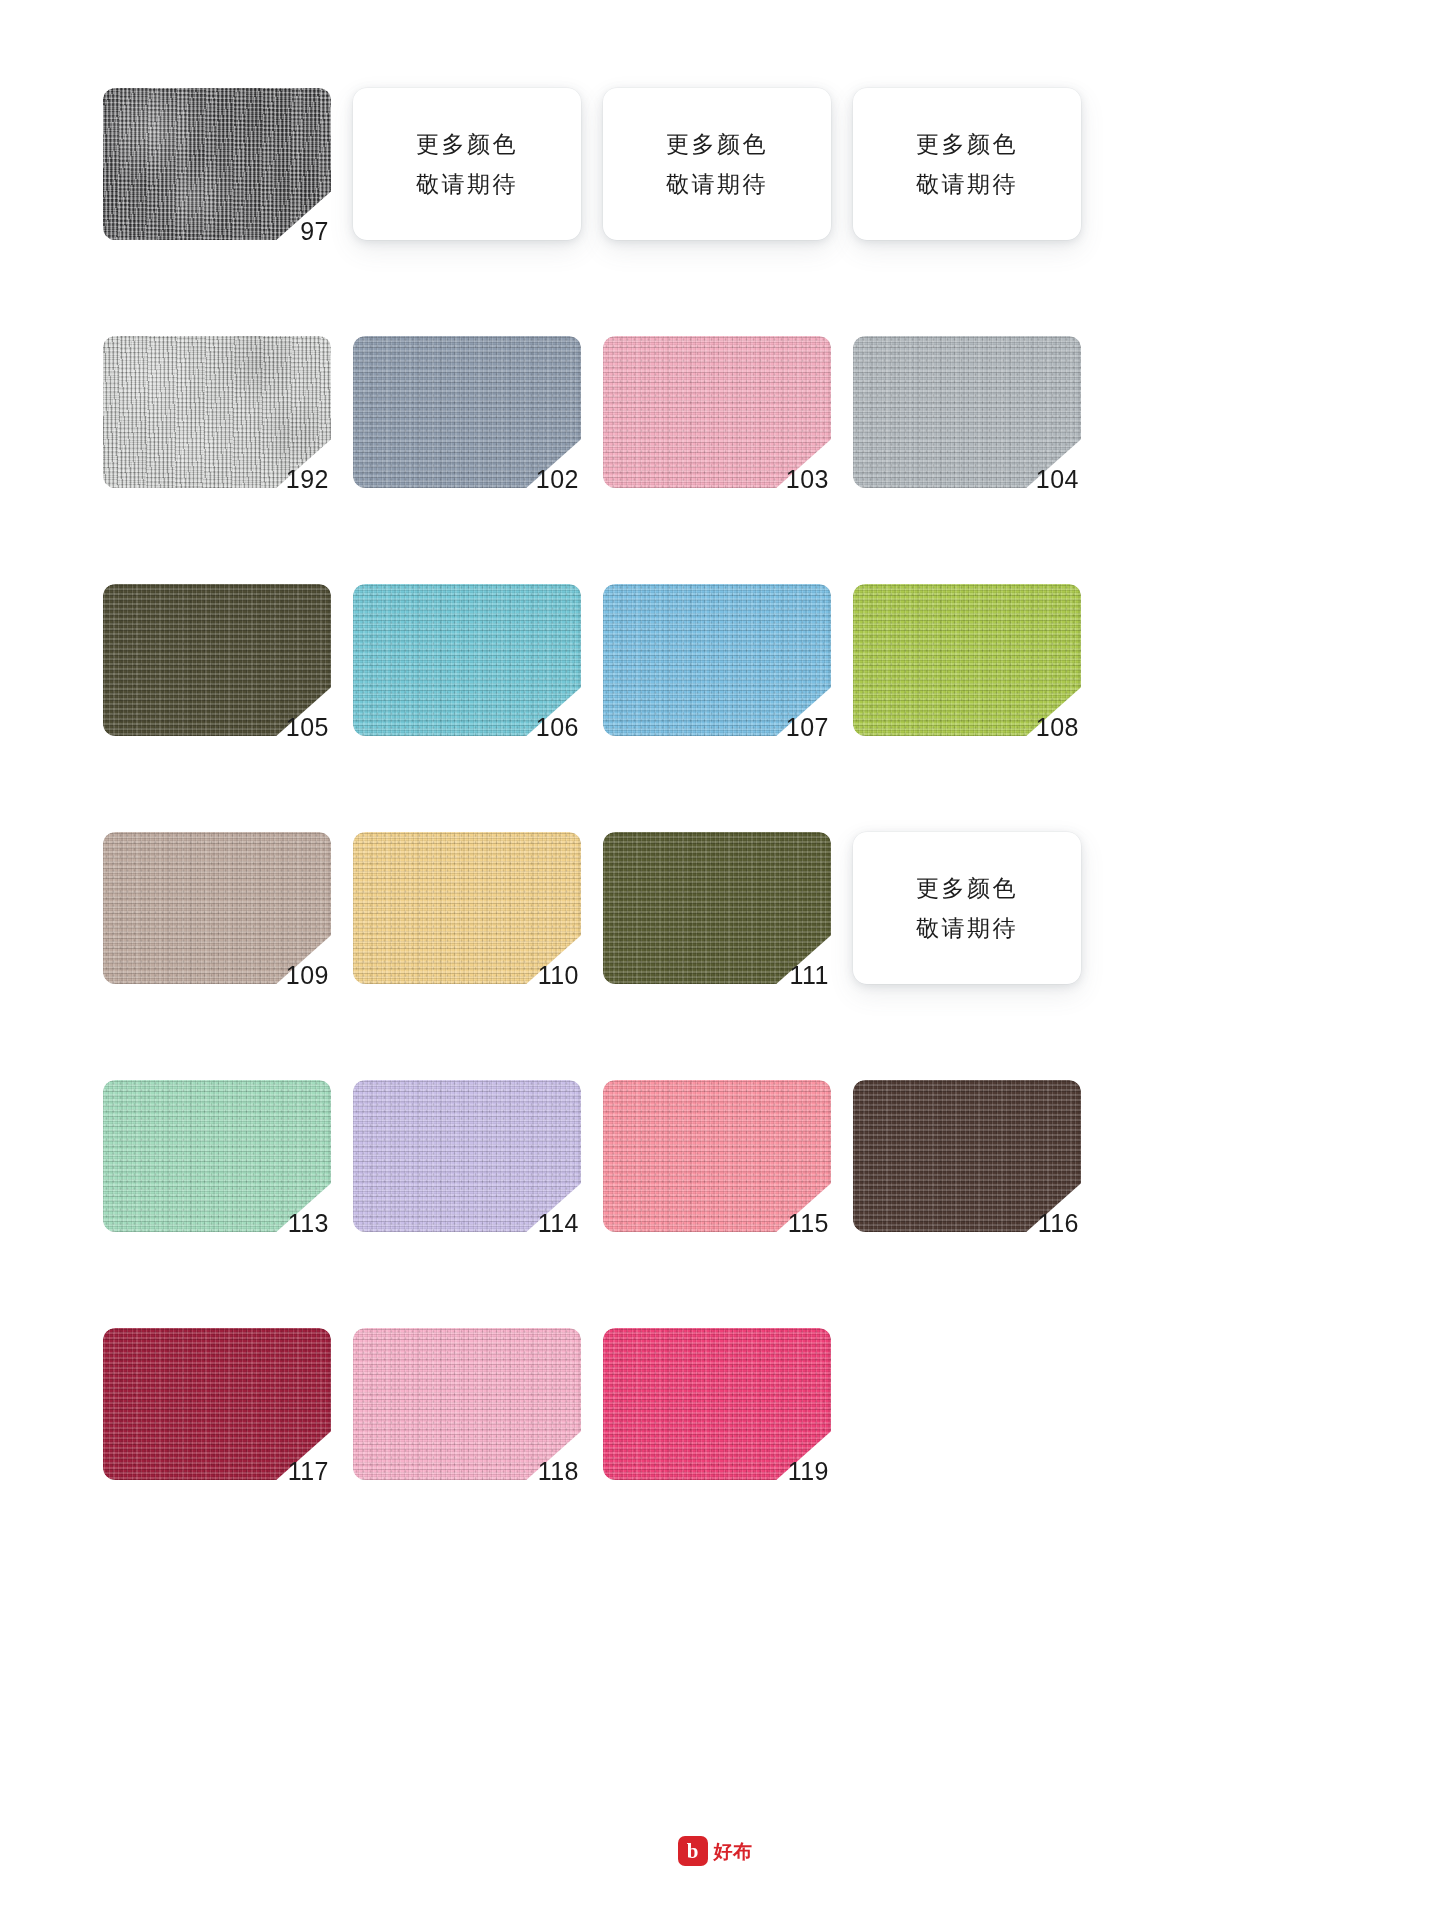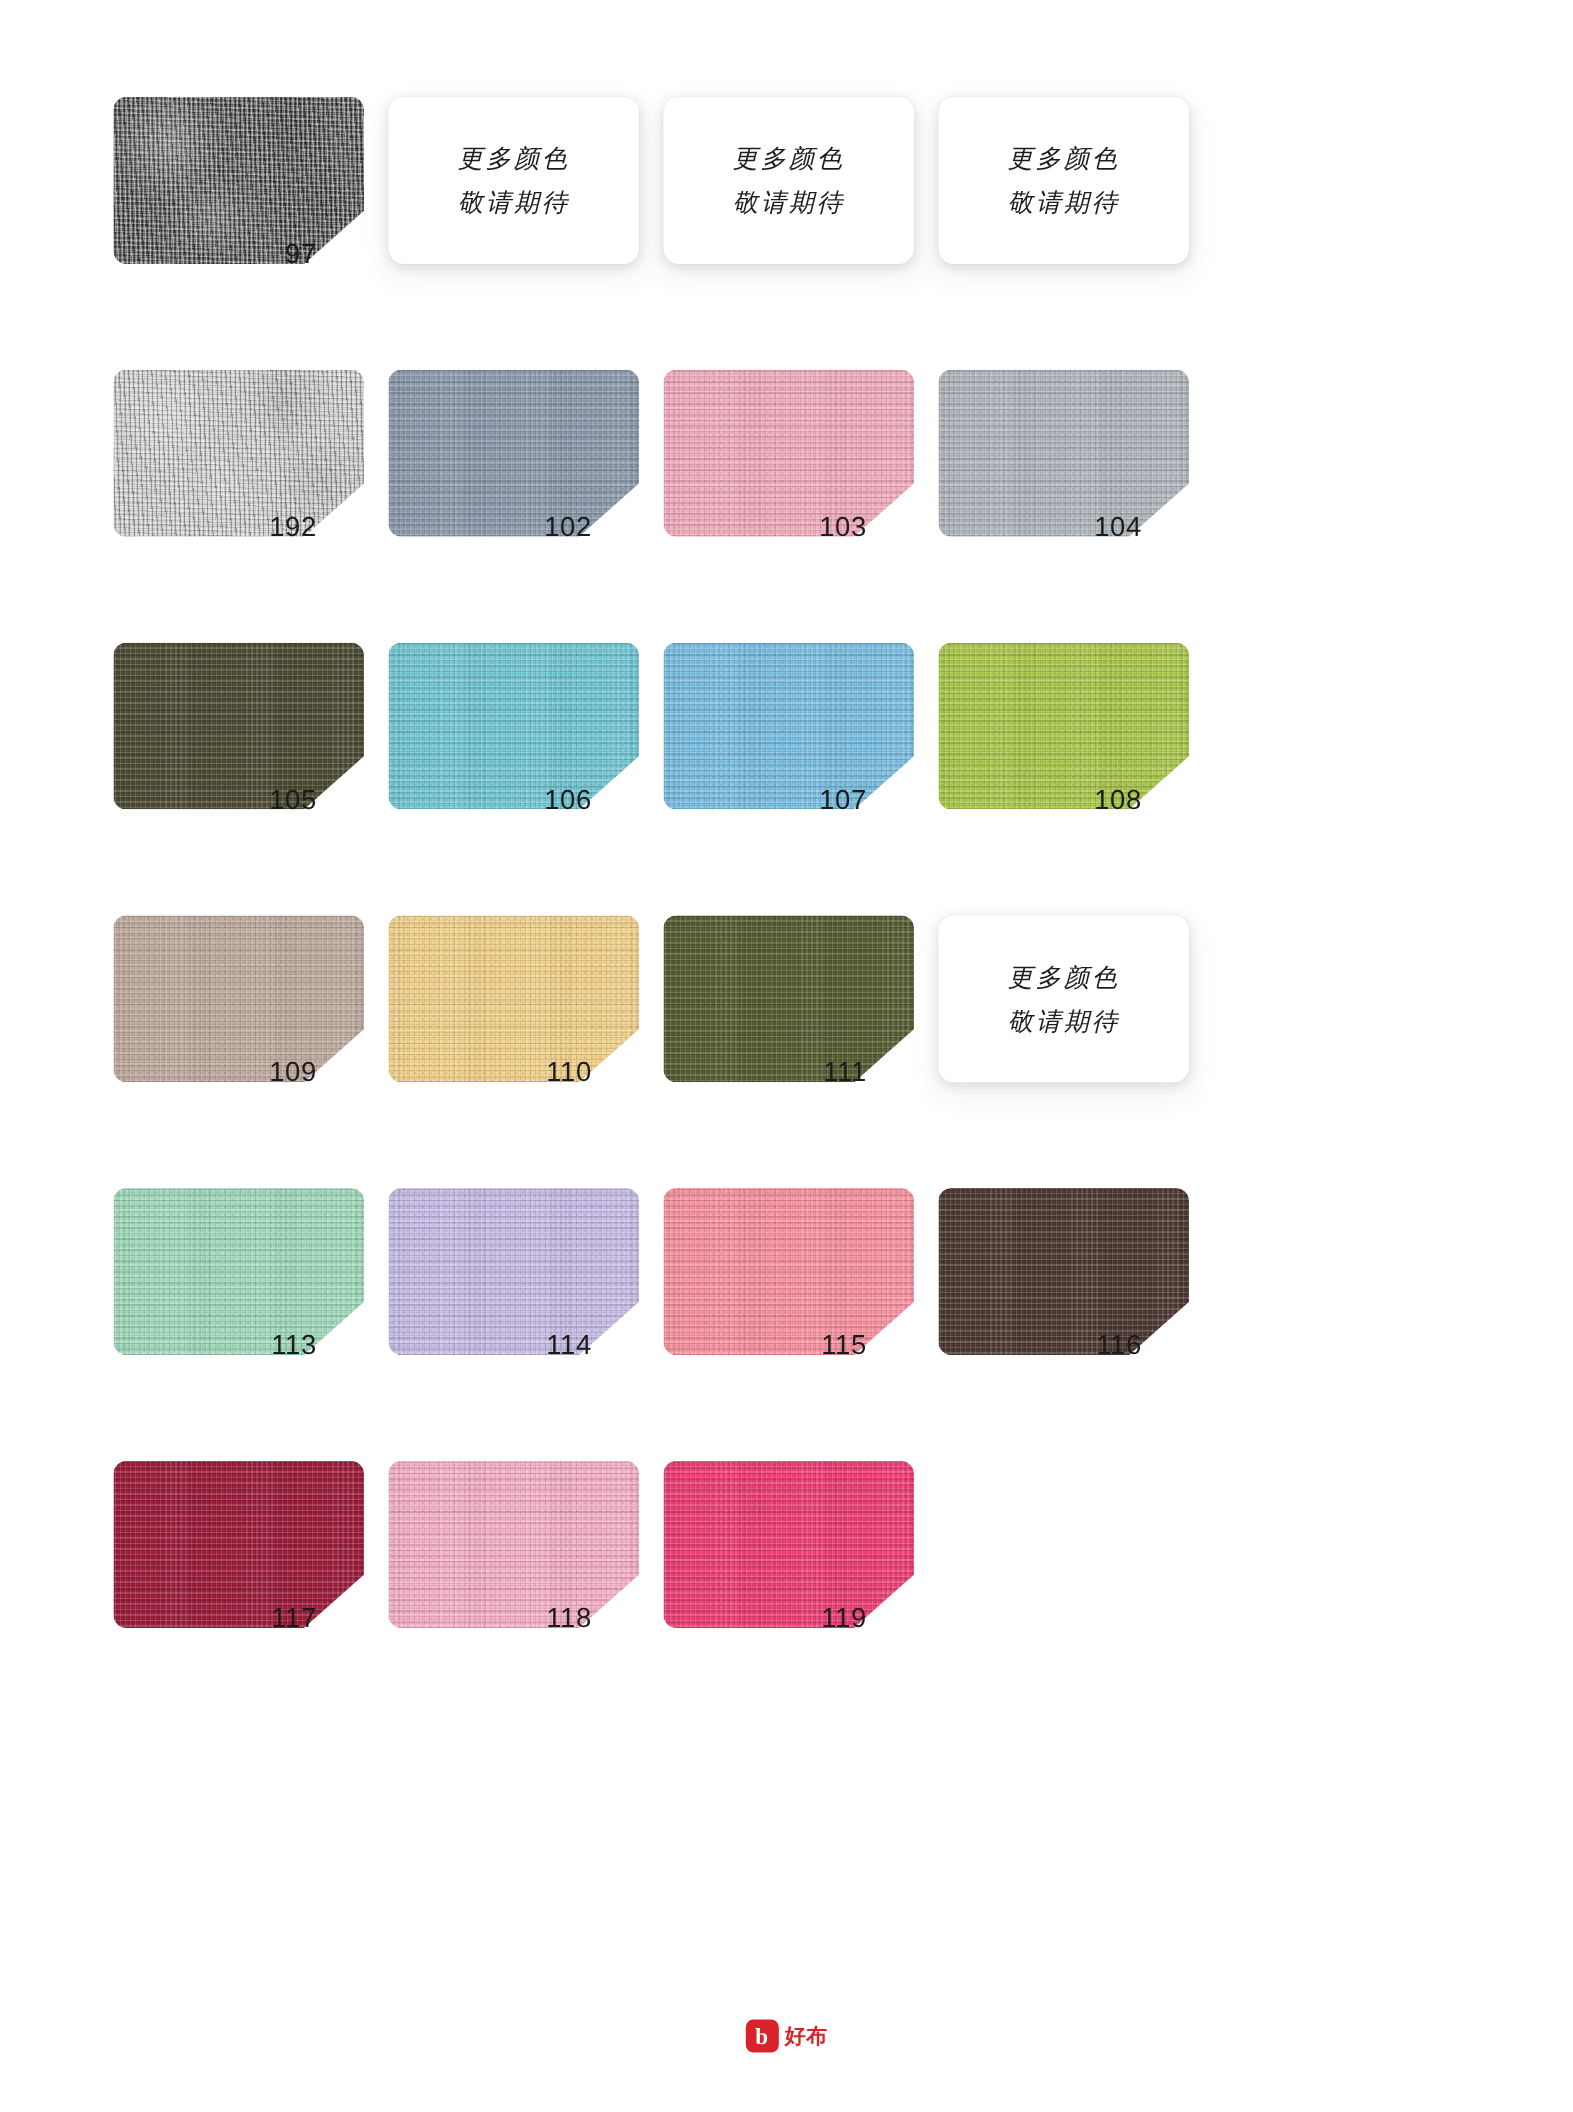--- a/index.html
+++ b/index.html
@@ -27,21 +27,21 @@
     width: 1190px;
     display: grid;
     grid-template-columns: repeat(4, 228px);
     column-gap: 22px;
     row-gap: 96px;
   }
 
   
   .cell {
     position: relative;
-    width: 187px;
+    width: 228px;
     height: 152px;
   }
 
   .swatch {
     position: relative;
     width: 228px;
     height: 152px;
     border-radius: 12px;
     overflow: hidden;
     
@@ -138,21 +138,20 @@
     background: #ffffff;
     box-shadow:
       0 2px 10px rgba(90, 100, 110, 0.17),
       0 10px 26px rgba(90, 100, 110, 0.11),
       0 0 0 0.5px rgba(180, 188, 196, 0.18);
     display: flex;
     flex-direction: column;
     align-items: center;
     justify-content: center;
     gap: 17px;
-    font-style: italic;
   }
 
   .placeholder-line {
     font-size: 23px;
     line-height: 1;
     color: #1d1d1d;
     letter-spacing: 2.5px;
     font-family: "Liberation Sans", "DejaVu Sans", sans-serif;
   }
 

